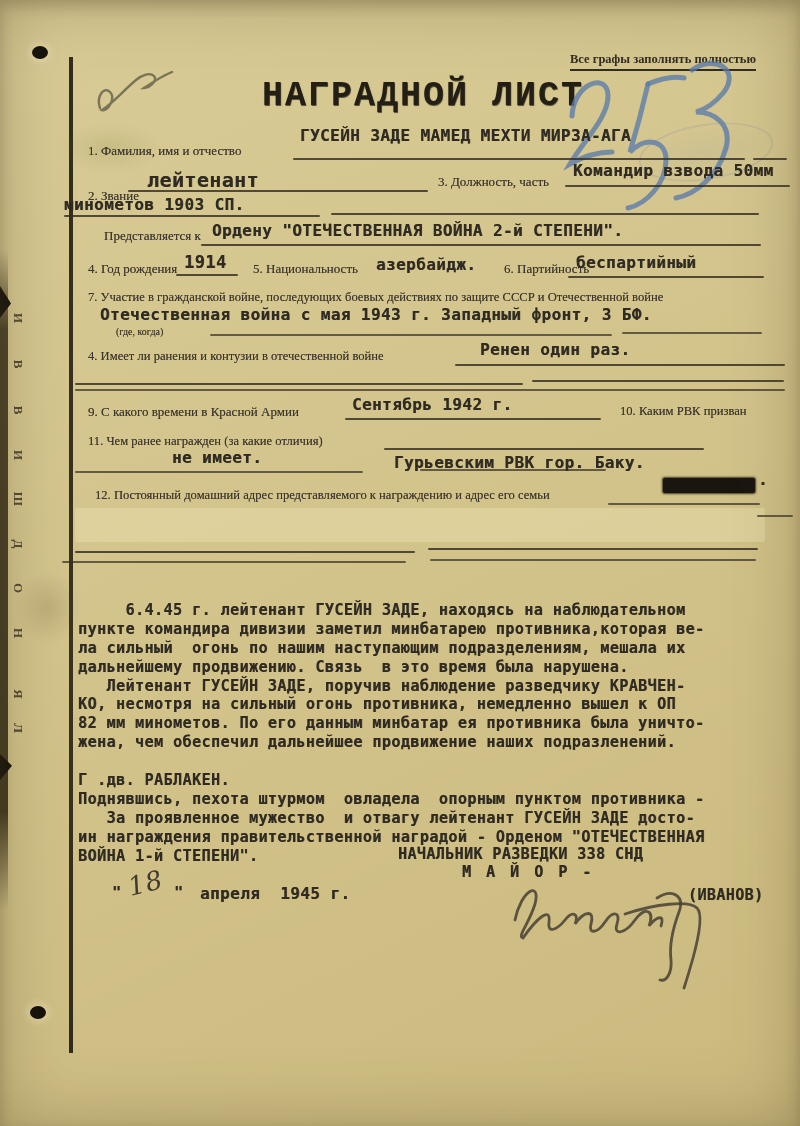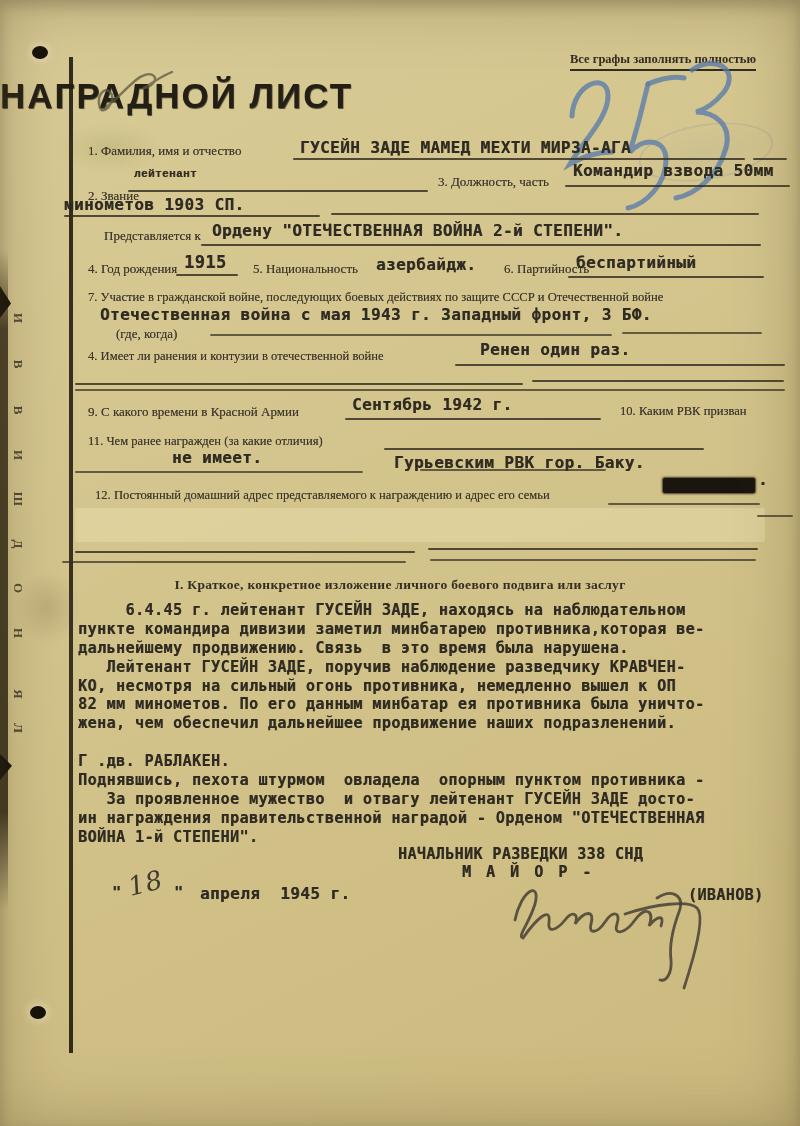--- a/index.html
+++ b/index.html
@@ -11,22 +11,22 @@
   }
   .vignette{position:absolute;inset:0;pointer-events:none;
     box-shadow:inset 0 0 70px rgba(85,68,35,.35), inset 0 6px 14px rgba(60,48,25,.25);}
   .lbl{position:absolute;font-family:"Liberation Serif",serif;color:#3b352b;
     text-shadow:0 0 .5px rgba(59,53,43,.6);white-space:pre;}
   .typ{position:absolute;font-family:"DejaVu Sans Mono",monospace;font-weight:bold;
     color:#2f2b22;letter-spacing:.4px;white-space:pre;
     text-shadow:.4px .3px .6px rgba(45,40,30,.65);}
   .rule{position:absolute;height:2px;background:#332d22;opacity:.82;border-radius:1px;}
   .rule.thin{height:1.5px;opacity:.7;}
-  .title{position:absolute;left:0;right:0;top:76px;text-align:left;
-    font-family:Liberation Sans, sans-serif;font-weight:bold;font-size:35px;letter-spacing:2px;
+  .title{position:absolute;left:0;right:0;top:76px;text-align:center;padding-left:46px;
+    font-family:Liberation Mono, monospace;font-weight:bold;font-size:35px;letter-spacing:2px;
     color:#241f15;text-shadow:.6px .5px .7px rgba(30,25,15,.7);}
   .corner-note{position:absolute;top:52px;right:44px;font-size:12.5px;font-weight:bold;
     border-bottom:2px solid #332d22;padding-bottom:2px;color:#332d22;white-space:pre;}
   .heading{position:absolute;left:0;right:0;top:577px;text-align:center;
     font-size:13.5px;font-weight:bold;color:#332d23;letter-spacing:.3px;}
   .bodytext{position:absolute;left:78px;top:601px;width:710px;}
   .bodyline{height:18.9px;line-height:18.9px;font-family:"DejaVu Sans Mono",monospace;
     font-weight:bold;font-size:15.2px;letter-spacing:.35px;color:#2f2b22;white-space:pre;
     text-shadow:.4px .3px .6px rgba(45,40,30,.6);}
   .mletter{position:absolute;left:8px;width:20px;text-align:center;
@@ -86,50 +86,50 @@
     <path class="hand-blue" d="M98,36 C112,30 124,28 134,30"></path>
     <path class="hand-blue" d="M142,22 C166,6 190,22 174,44 C164,56 154,62 146,64 C164,64 182,76 176,100 C168,128 146,146 126,150"></path>
   </svg>
   <span class="sr">253</span>
 
   <svg style="position:absolute;left:92px;top:64px;" width="90" height="60" viewBox="0 0 90 60">
     <path class="hand-gray" d="M8,44 C4,32 12,22 18,28 C24,34 16,48 10,46 C20,40 32,26 44,16 C50,11 58,8 62,12 C66,16 58,24 52,24 C58,20 70,12 80,8"></path>
   </svg>
 
   <div class="lbl" style="left:88px;top:143px;font-size:13px;">1. Фамилия, имя и отчество</div>
-  <div class="typ" style="left:300px;top:138px;font-size:16px;">ГУСЕЙН ЗАДЕ МАМЕД МЕХТИ МИРЗА-АГА</div>
+  <div class="typ" style="left:300px;top:126px;font-size:16px;">ГУСЕЙН ЗАДЕ МАМЕД МЕХТИ МИРЗА-АГА</div>
   <div class="rule" style="left:293px;top:158px;width:452px;"></div>
   <div class="rule" style="left:753px;top:158px;width:34px;"></div>
 
   <div class="lbl" style="left:88px;top:188px;font-size:13px;">2. Звание</div>
-  <div class="typ" style="left:134px;top:168px;font-size:11px;font-family:Liberation Mono, monospace;">лейтенант</div>
+  <div class="typ" style="left:147px;top:168px;font-size:20px;">лейтенант</div>
   <div class="rule" style="left:128px;top:190px;width:300px;"></div>
   <div class="lbl" style="left:438px;top:174px;font-size:13px;">3. Должность, часть</div>
   <div class="typ" style="left:573px;top:161px;font-size:16px;">Командир взвода 50мм</div>
   <div class="rule" style="left:565px;top:185px;width:225px;"></div>
   <div class="typ" style="left:64px;top:195px;font-size:16px;">минометов 1903 СП.</div>
   <div class="rule" style="left:64px;top:215px;width:256px;"></div>
   <div class="rule" style="left:331px;top:213px;width:428px;"></div>
 
   <div class="lbl" style="left:104px;top:228px;font-size:13px;">Представляется к</div>
   <div class="typ" style="left:212px;top:221px;font-size:16px;">Ордену "ОТЕЧЕСТВЕННАЯ ВОЙНА 2-й СТЕПЕНИ".</div>
   <div class="rule" style="left:201px;top:244px;width:560px;"></div>
 
   <div class="lbl" style="left:88px;top:261px;font-size:13px;">4. Год рождения</div>
-  <div class="typ" style="left:184px;top:252px;font-size:17px;">1915</div>
+  <div class="typ" style="left:184px;top:252px;font-size:17px;">1914</div>
   <div class="rule" style="left:176px;top:274px;width:62px;"></div>
   <div class="lbl" style="left:253px;top:261px;font-size:13px;">5. Национальность</div>
   <div class="typ" style="left:376px;top:255px;font-size:16px;">азербайдж.</div>
   <div class="lbl" style="left:476px;top:261px;font-size:13px;margin-left:28px;">6. Партийность</div>
   <div class="typ" style="left:576px;top:253px;font-size:16px;">беспартийный</div>
   <div class="rule" style="left:568px;top:276px;width:196px;"></div>
 
   <div class="lbl" style="left:88px;top:290px;font-size:12.6px;">7. Участие в гражданской войне, последующих боевых действиях по защите СССР и Отечественной войне</div>
   <div class="typ" style="left:100px;top:305px;font-size:16px;">Отечественная война с мая 1943 г. Западный фронт, 3 БФ.</div>
-  <div class="lbl" style="left:116px;top:326px;font-size:13px;text-align:right;">(где, когда)</div>
+  <div class="lbl" style="left:116px;top:326px;font-size:10px;text-align:right;">(где, когда)</div>
   <div class="rule thin" style="left:210px;top:334px;width:402px;"></div>
   <div class="rule thin" style="left:622px;top:332px;width:140px;"></div>
 
   <div class="lbl" style="left:88px;top:349px;font-size:12.6px;">4. Имеет ли ранения и контузии в отечественной войне</div>
   <div class="typ" style="left:480px;top:340px;font-size:16px;">Ренен один раз.</div>
   <div class="rule" style="left:455px;top:364px;width:330px;"></div>
 
   <div class="rule" style="left:75px;top:383px;width:448px;"></div>
   <div class="rule" style="left:532px;top:380px;width:252px;"></div>
   <div class="rule thin" style="left:75px;top:389px;width:710px;"></div>
@@ -151,25 +151,25 @@
   <div class="lbl" style="left:95px;top:488px;font-size:12.6px;">12. Постоянный домашний адрес представляемого к награждению и адрес его семьи</div>
   <div class="rule thin" style="left:608px;top:503px;width:152px;"></div>
   <div class="lightband" style="left:75px;top:508px;width:690px;height:34px;"></div>
   <div class="rule thin" style="left:757px;top:515px;width:36px;"></div>
 
   <div class="rule" style="left:75px;top:551px;width:340px;"></div>
   <div class="rule" style="left:428px;top:548px;width:330px;"></div>
   <div class="rule thin" style="left:62px;top:561px;width:344px;"></div>
   <div class="rule thin" style="left:430px;top:559px;width:326px;"></div>
 
-  <div class="heading">I. Краткое, конкретное изложение личного боевого подвига или заслуг</div>
 
   <div class="bodytext">
     <div class="bodyline">     6.4.45 г. лейтенант ГУСЕЙН ЗАДЕ, находясь на наблюдательном</div>
     <div class="bodyline">пункте командира дивизии заметил минбатарею противника,которая ве-</div>
+    <div class="bodyline">ла сильный  огонь по нашим наступающим подразделениям, мешала их</div>
     <div class="bodyline">дальнейшему продвижению. Связь  в это время была нарушена.</div>
     <div class="bodyline">   Лейтенант ГУСЕЙН ЗАДЕ, поручив наблюдение разведчику КРАВЧЕН-</div>
     <div class="bodyline">КО, несмотря на сильный огонь противника, немедленно вышел к ОП</div>
     <div class="bodyline">82 мм минометов. По его данным минбатар ея противника была уничто-</div>
     <div class="bodyline">жена, чем обеспечил дальнейшее продвижение наших подразленений.</div>
     <div class="bodyline"></div>
     <div class="bodyline">Г .дв. РАБЛАКЕН.</div>
     <div class="bodyline">Поднявшись, пехота штурмом  овладела  опорным пунктом противника -</div>
     <div class="bodyline">   За проявленное мужество  и отвагу лейтенант ГУСЕЙН ЗАДЕ досто-</div>
     <div class="bodyline">ин награждения правительственной наградой - Орденом "ОТЕЧЕСТВЕННАЯ</div>

